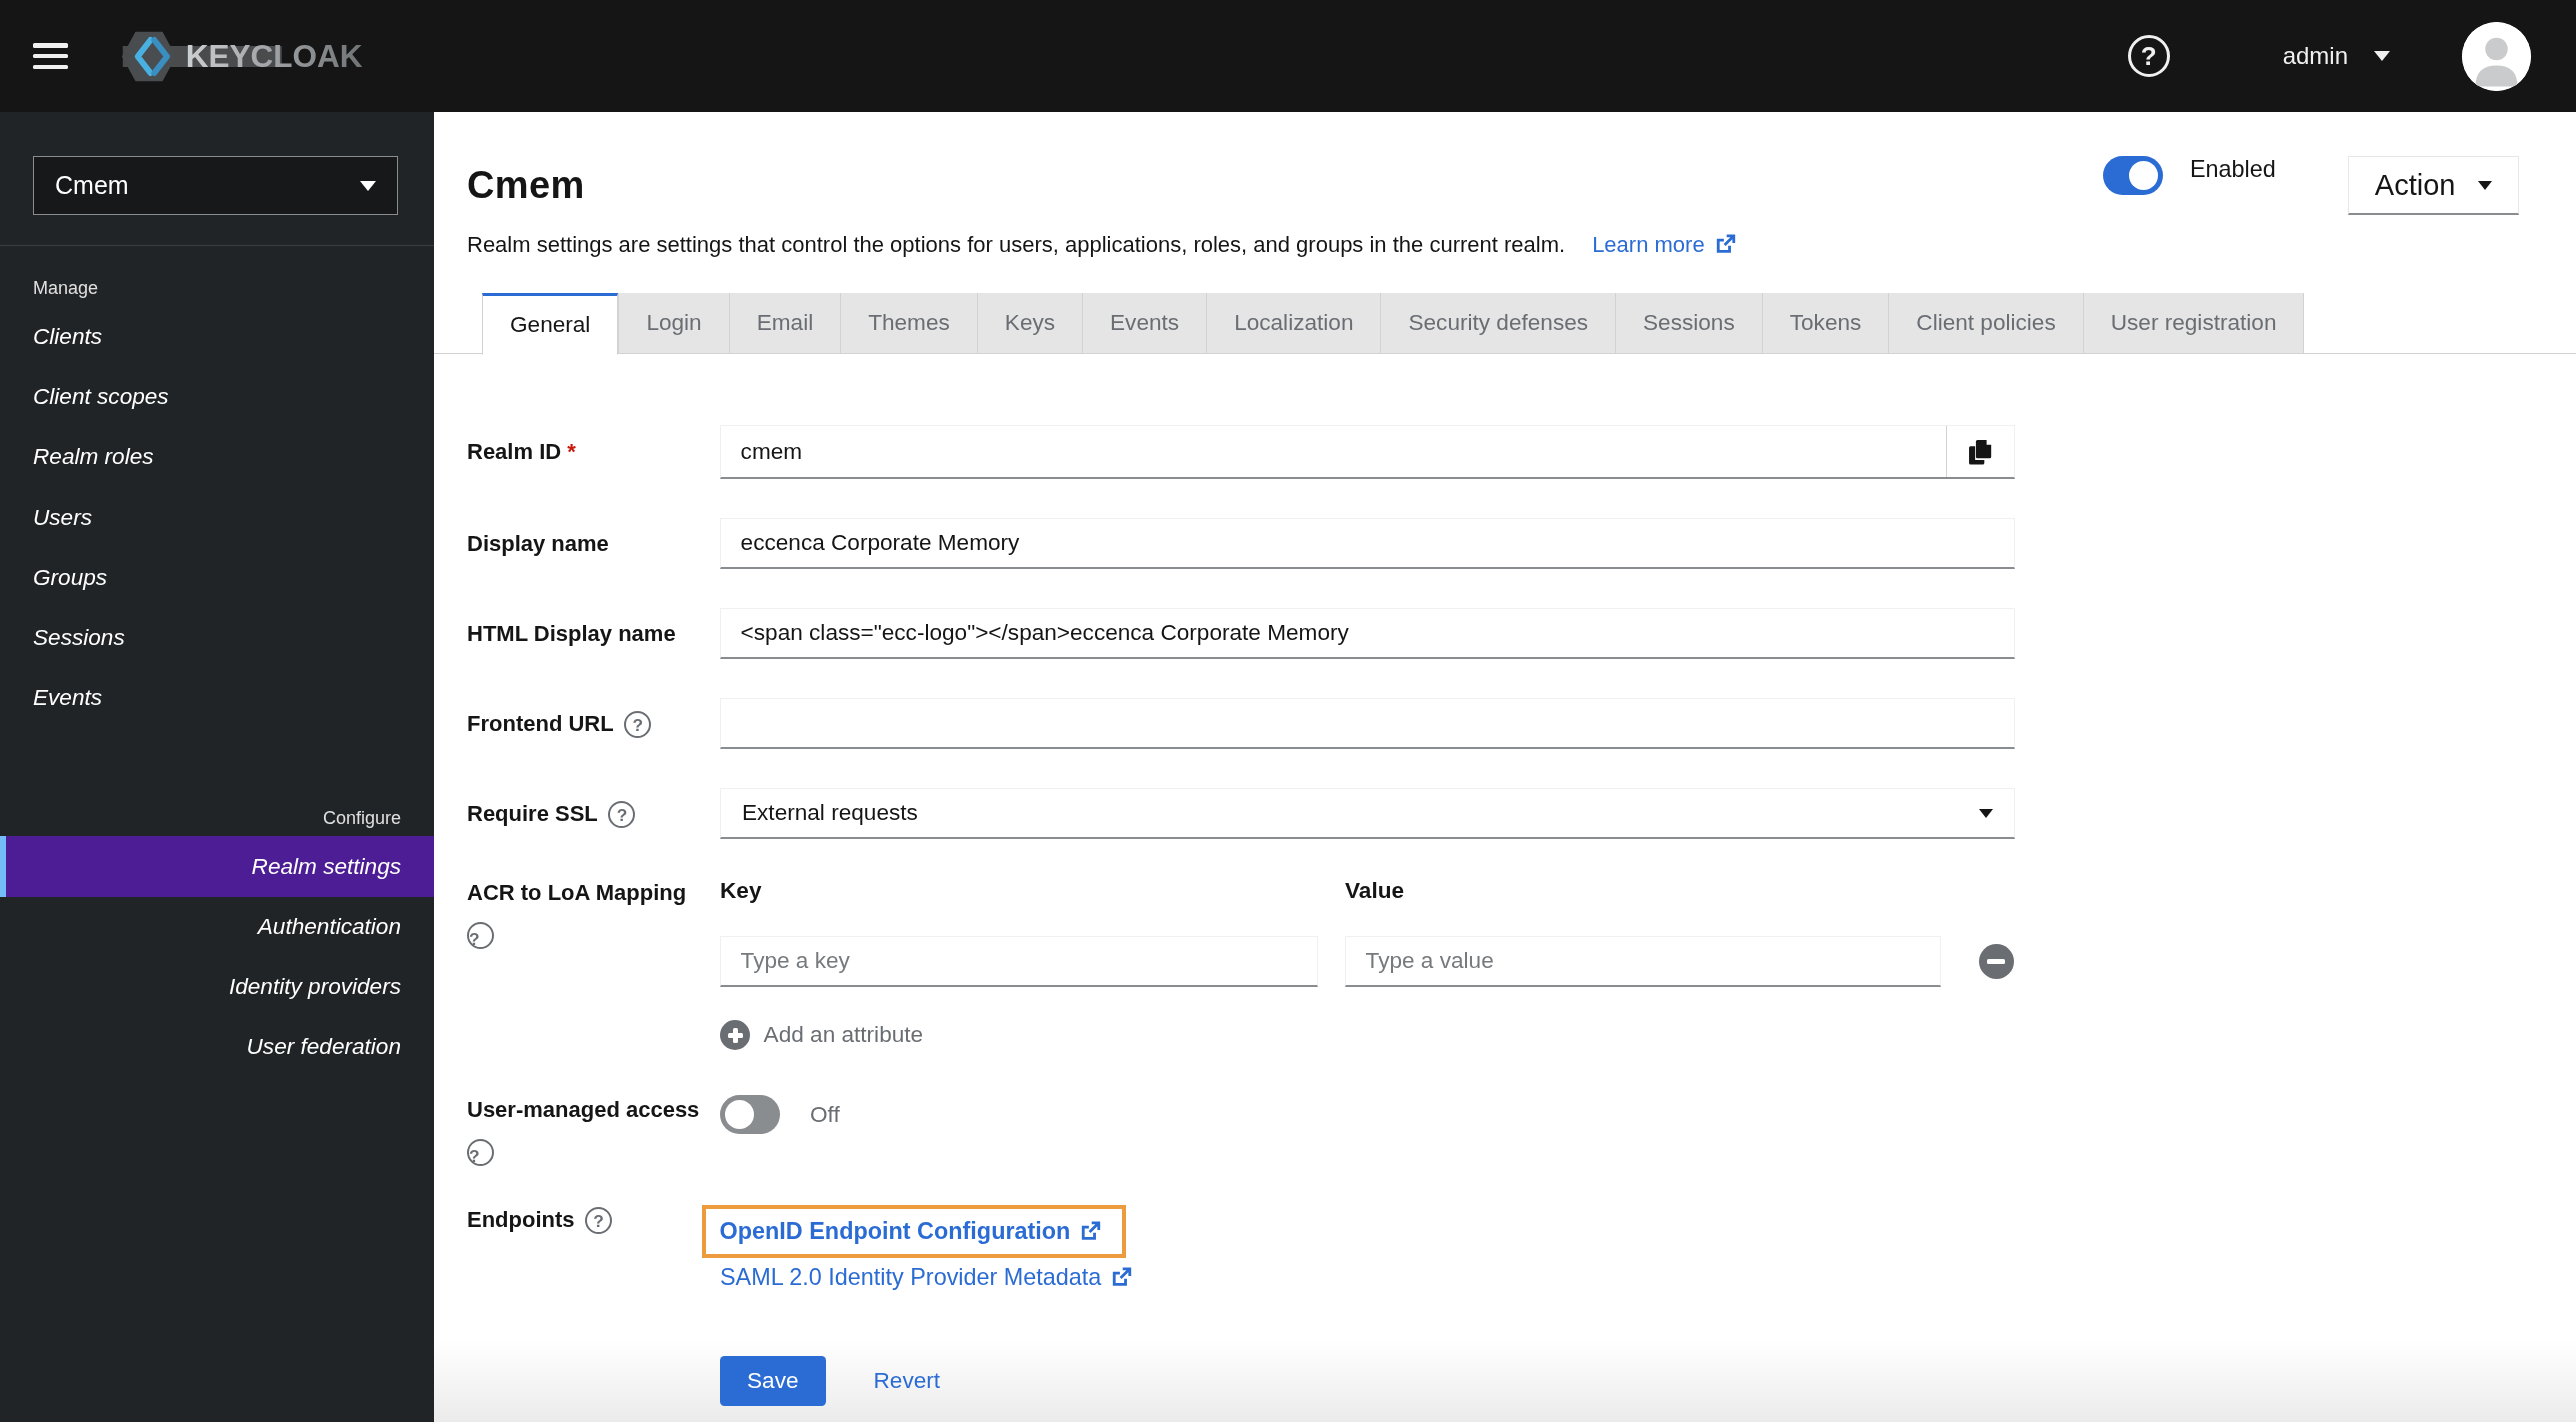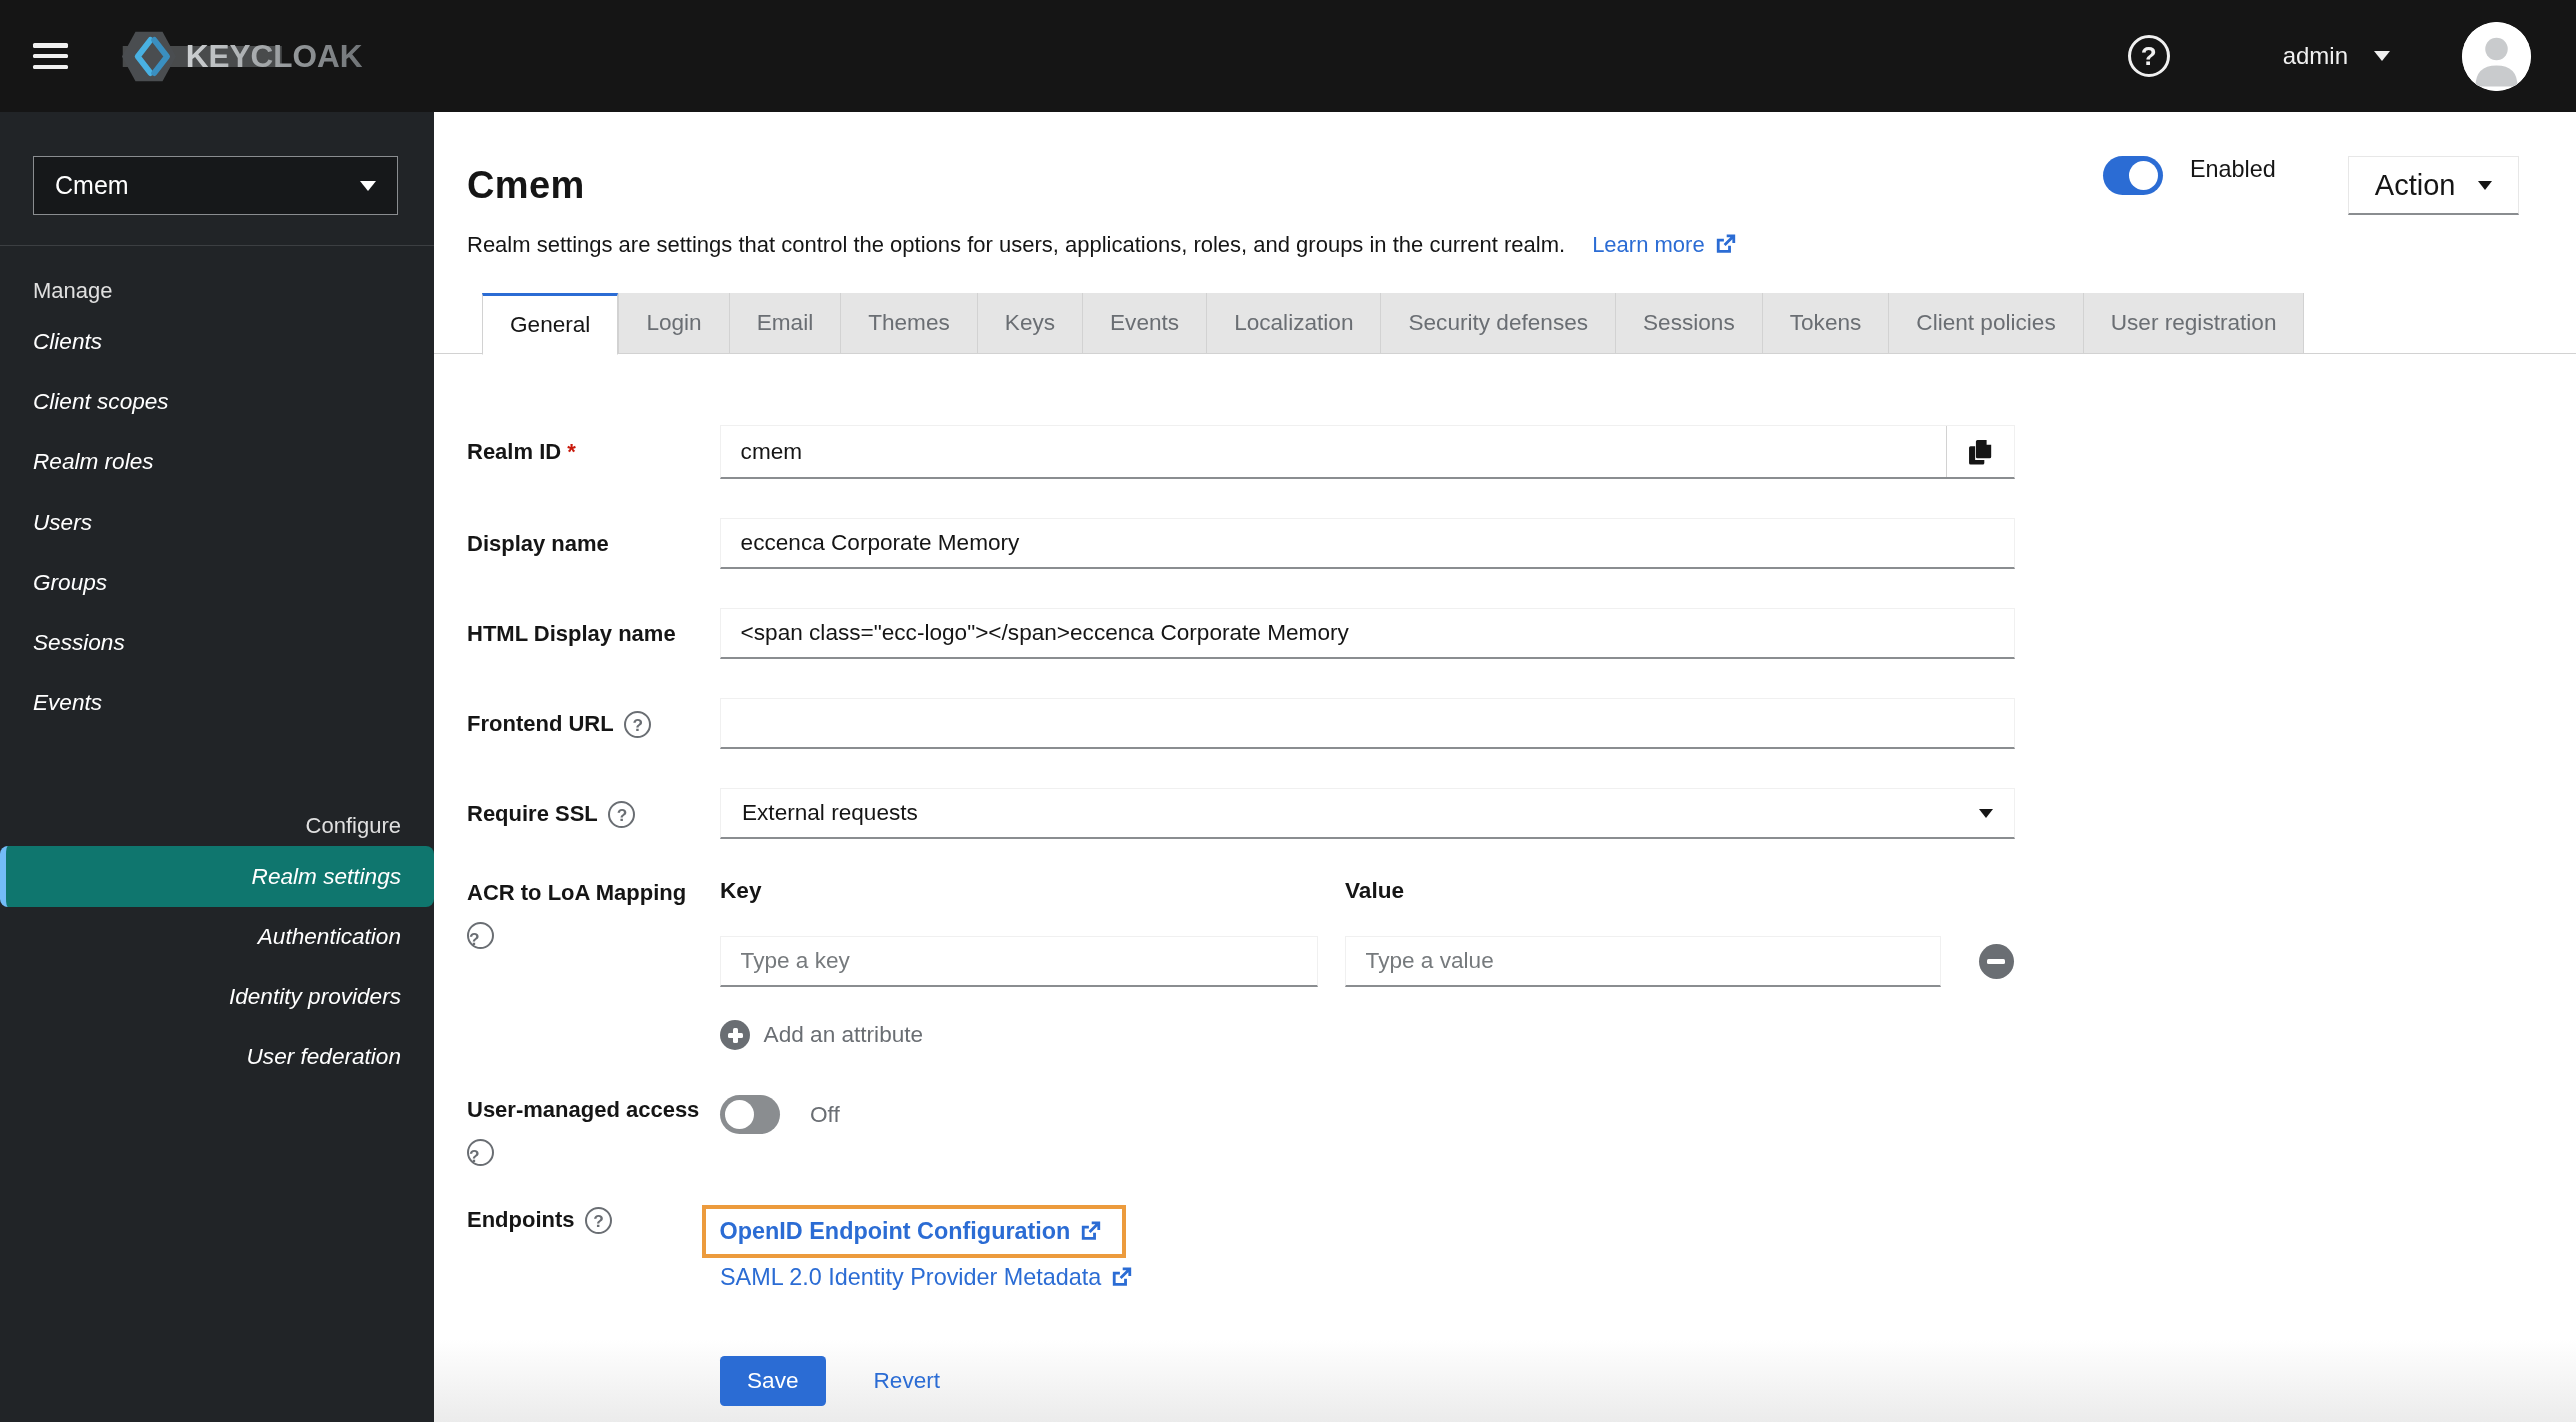--- a/index.html
+++ b/index.html
@@ -34,25 +34,25 @@
   .layout { flex: 1; display: flex; min-height: 0; }
 
   
   .sidebar { width: 434px; background: #212427; color: #fff; flex: 0 0 auto;
     display: flex; flex-direction: column; }
   .realm-selector-wrap { padding: 44px 36px 30px 33px; border-bottom: 0.8px solid #3c3f42; }
   .realm-selector { height: 59px; border: 0.8px solid #8a8d90; background: #16181a;
     display: flex; align-items: center; justify-content: space-between;
     padding: 0 21px; cursor: pointer; color: #fff; font-size: 25px; }
   .realm-selector .caret-down { border-top-color: #fff; }
-  .nav-label { padding: 32px 33px 7.5px 33px; font-size: 22px; color: #e0e0e0; }
+  .nav-label { padding: 32px 33px 7.5px 33px; font-size: 18px; color: #e0e0e0; }
   .nav-section.configure { margin-top: 48px; text-align: right; }
   ul.nav-list { list-style: none; }
   .nav-item { padding: 16.6px 33px; font-size: 22.6px; color: #fff; cursor: pointer; line-height: 27px; font-style: italic; }
-  .nav-item.active { background: #0f766e; border-left: 6px solid #73bcf7; padding-left: 27px; border-radius: 8px; }
+  .nav-item.active { background: #4c1d95; border-left: 6px solid #73bcf7; padding-left: 27px; }
 
   
   .main { flex: 1; background: #fff; position: relative; overflow: hidden; }
   .page-header { padding: 44px 57px 0 33px; }
   .title-row { display: flex; align-items: center; }
   h1.page-title { font-size: 38px; font-weight: 700; letter-spacing: 0.4px; }
   .header-controls { margin-left: auto; display: flex; align-items: flex-start; }
   .switch { width: 60px; height: 39px; border-radius: 19.6px; position: relative;
     cursor: pointer; flex: 0 0 auto; }
   .switch .knob { position: absolute; top: 5.3px; width: 29px; height: 29px;

